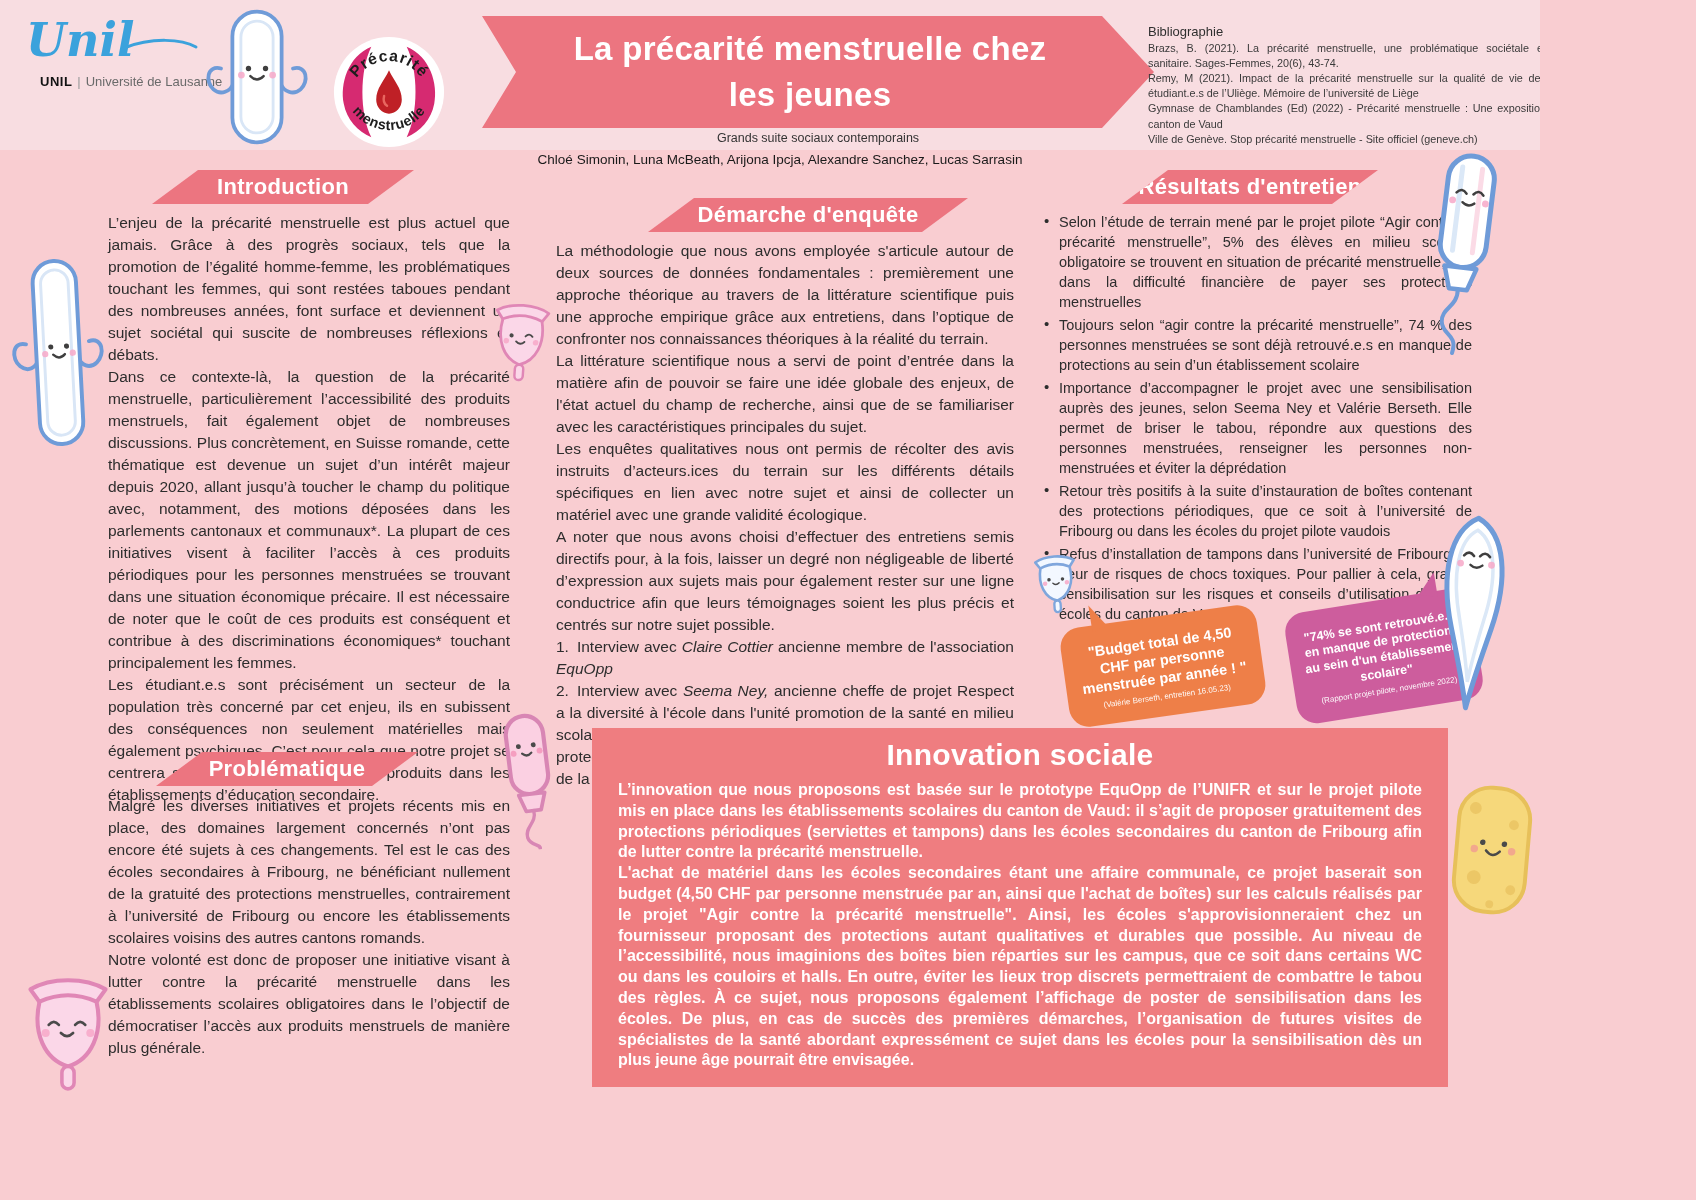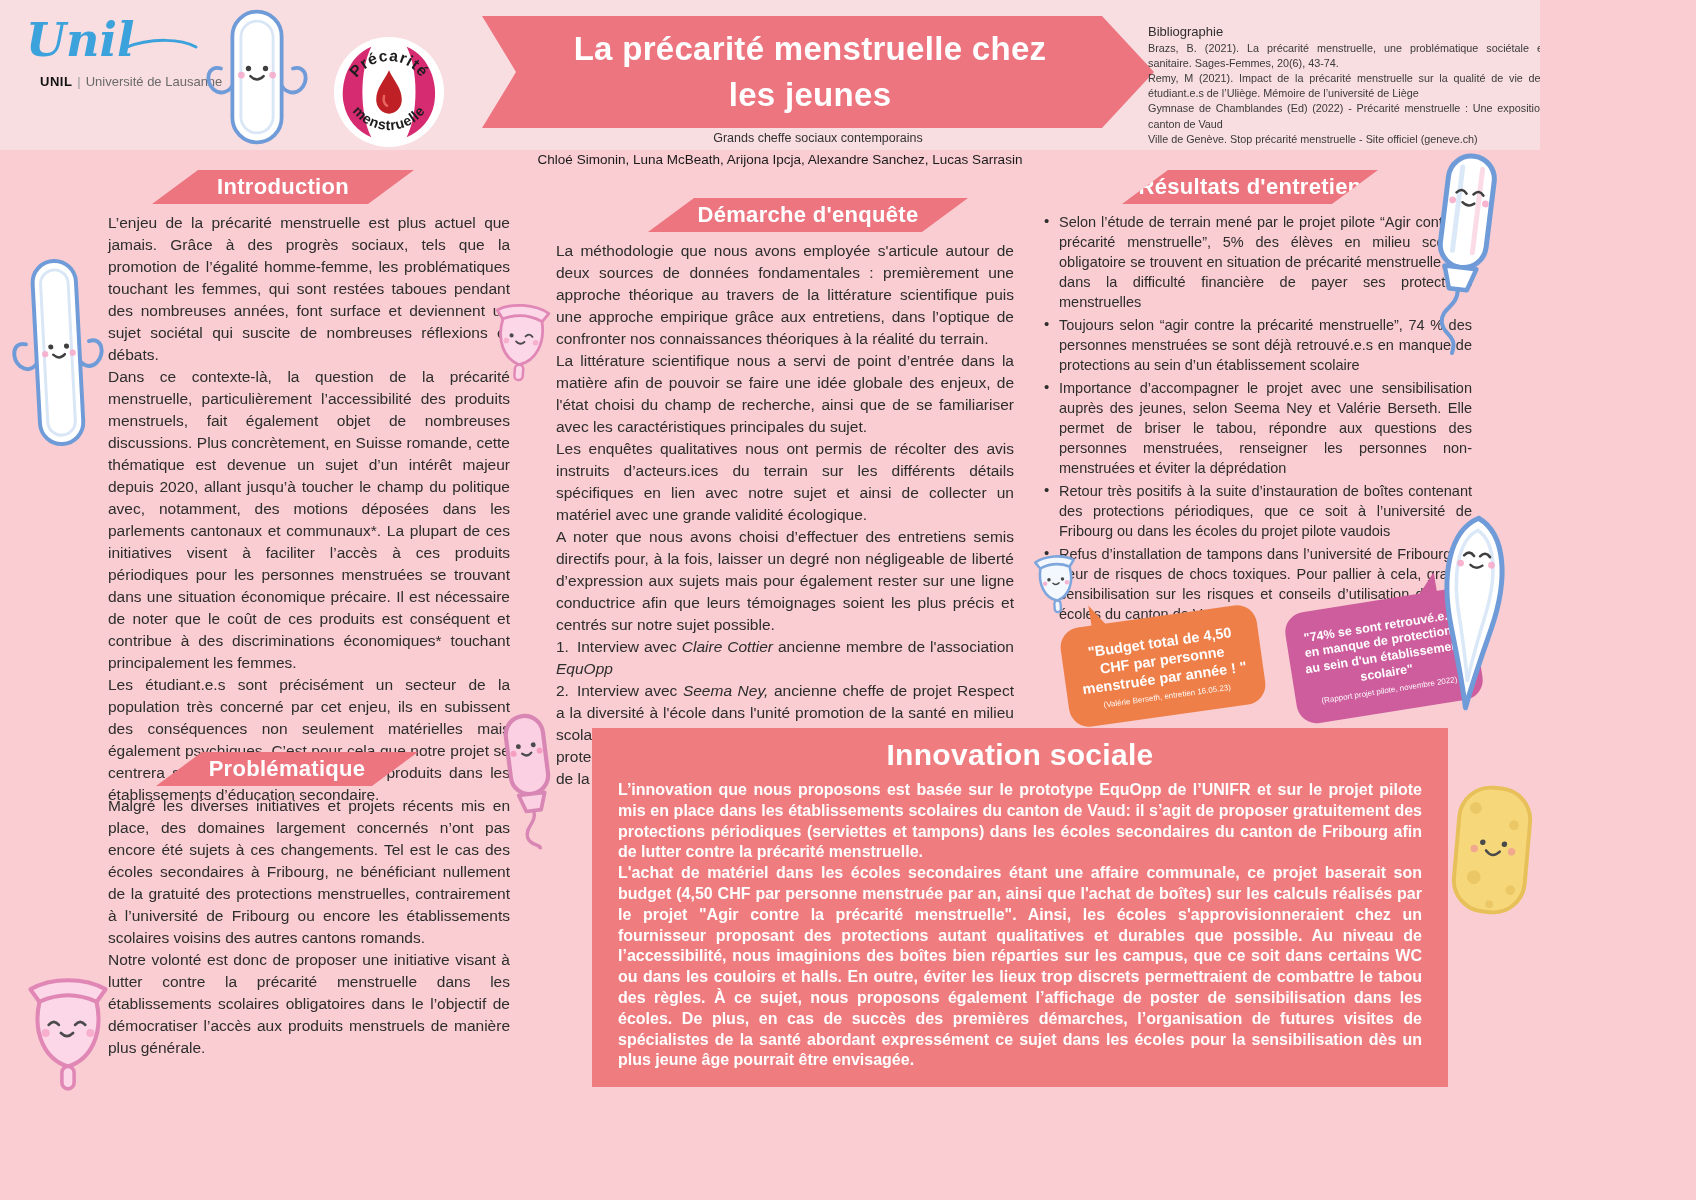--- a/index.html
+++ b/index.html
@@ -123,42 +123,42 @@
         <textPath href="#arcB" startOffset="50%">menstruelle</textPath>
       </text>
       <path d="M60 44 C65 55 73 62 73 74 A13 14 0 0 1 47 74 C47 62 55 55 60 44 Z" fill="#bf2026"></path>
       <path d="M55 70 C54 74 55 78 58 80" stroke="#e8665f" stroke-width="2.5" fill="none" stroke-linecap="round"></path>
     </svg>
   </div>
 
   <div class="abs ribbon title-banner">
     <div class="title">La précarité menstruelle chez les jeunes</div>
   </div>
-  <div class="abs course">Grands cheffe sociaux contemporains</div>
+  <div class="abs course">Grands suite sociaux contemporains</div>
   <div class="abs authors">Chloé Simonin, Luna McBeath, Arijona Ipcja, Alexandre Sanchez, Lucas Sarrasin</div>
 
   <div class="abs biblio">
     <div class="biblio-title">Bibliographie</div>
     <p>Brazs, B. (2021). La précarité menstruelle, une problématique sociétale et sanitaire. Sages-Femmes, 20(6), 43-74.</p>
     <p>Remy, M (2021). Impact de la précarité menstruelle sur la qualité de vie des étudiant.e.s de l’Uliège. Mémoire de l’université de Liège</p>
     <p>Gymnase de Chamblandes (Ed) (2022) - Précarité menstruelle : Une exposition canton de Vaud</p>
     <p>Ville de Genève. Stop précarité menstruelle - Site officiel (geneve.ch)</p>
   </div>
 
   <div class="abs ribbon sec-head h-intro">Introduction</div>
   <div class="abs body-text t-intro">
     <p>L’enjeu de la précarité menstruelle est plus actuel que jamais. Grâce à des progrès sociaux, tels que la promotion de l’égalité homme-femme, les problématiques touchant les femmes, qui sont restées taboues pendant des nombreuses années, font surface et deviennent un sujet sociétal qui suscite de nombreuses réflexions et débats.</p>
     <p>Dans ce contexte-là, la question de la précarité menstruelle, particulièrement l’accessibilité des produits menstruels, fait également objet de nombreuses discussions. Plus concrètement, en Suisse romande, cette thématique est devenue un sujet d’un intérêt majeur depuis 2020, allant jusqu’à toucher le champ du politique avec, notamment, des motions déposées dans les parlements cantonaux et communaux*. La plupart de ces initiatives visent à faciliter l’accès à ces produits périodiques pour les personnes menstruées se trouvant dans une situation économique précaire. Il est nécessaire de noter que le coût de ces produits est conséquent et contribue à des discriminations économiques* touchant principalement les femmes.</p>
     <p>Les étudiant.e.s sont précisément un secteur de la population très concerné par cet enjeu, ils en subissent des conséquences non seulement matérielles mais également psychiques. C’est pour cela que notre projet se centrera sur la mise en place de dits produits dans les établissements d’éducation secondaire.</p>
   </div>
 
   <div class="abs ribbon sec-head h-demarche">Démarche d'enquête</div>
   <div class="abs body-text t-demarche">
     <p>La méthodologie que nous avons employée s'articule autour de deux sources de données fondamentales : premièrement une approche théorique au travers de la littérature scientifique puis une approche empirique grâce aux entretiens, dans l’optique de confronter nos connaissances théoriques à la réalité du terrain.</p>
-    <p>La littérature scientifique nous a servi de point d’entrée dans la matière afin de pouvoir se faire une idée globale des enjeux, de l'état choisi du champ de recherche, ainsi que de se familiariser avec les caractéristiques principales du sujet.</p>
+    <p>La littérature scientifique nous a servi de point d’entrée dans la matière afin de pouvoir se faire une idée globale des enjeux, de l'état actuel du champ de recherche, ainsi que de se familiariser avec les caractéristiques principales du sujet.</p>
     <p>Les enquêtes qualitatives nous ont permis de récolter des avis instruits d’acteurs.ices du terrain sur les différents détails spécifiques en lien avec notre sujet et ainsi de collecter un matériel avec une grande validité écologique.</p>
     <p>A noter que nous avons choisi d’effectuer des entretiens semis directifs pour, à la fois, laisser un degré non négligeable de liberté d’expression aux sujets mais pour également rester sur une ligne conductrice afin que leurs témoignages soient les plus précis et centrés sur notre sujet possible.</p>
     <p class="ditem"><span class="num">1.</span><span>Interview avec </span><i>Claire Cottier</i><span> ancienne membre de l'association </span><i>EquOpp</i><span></span></p>
     <p class="ditem"><span class="num">2.</span><span>Interview avec </span><i>Seema Ney,</i><span> ancienne cheffe de projet Respect a la diversité à l'école dans l'unité promotion de la santé en milieu scolaire ainsi que </span><i>Valérie Berseth</i><span>, déléguée départementale à la protection du climat scolaire au département de l’enseignement et de la formation professionnelle</span></p>
   </div>
 
   <div class="abs ribbon sec-head h-resultats">Résultats d'entretien</div>
   <div class="abs resultats">
     <ul class="res">
       <li>Selon l’étude de terrain mené par le projet pilote “Agir contre la précarité menstruelle”, 5% des élèves en milieu scolaire obligatoire se trouvent en situation de précarité menstruelle, soit dans la difficulté financière de payer ses protections menstruelles</li>

